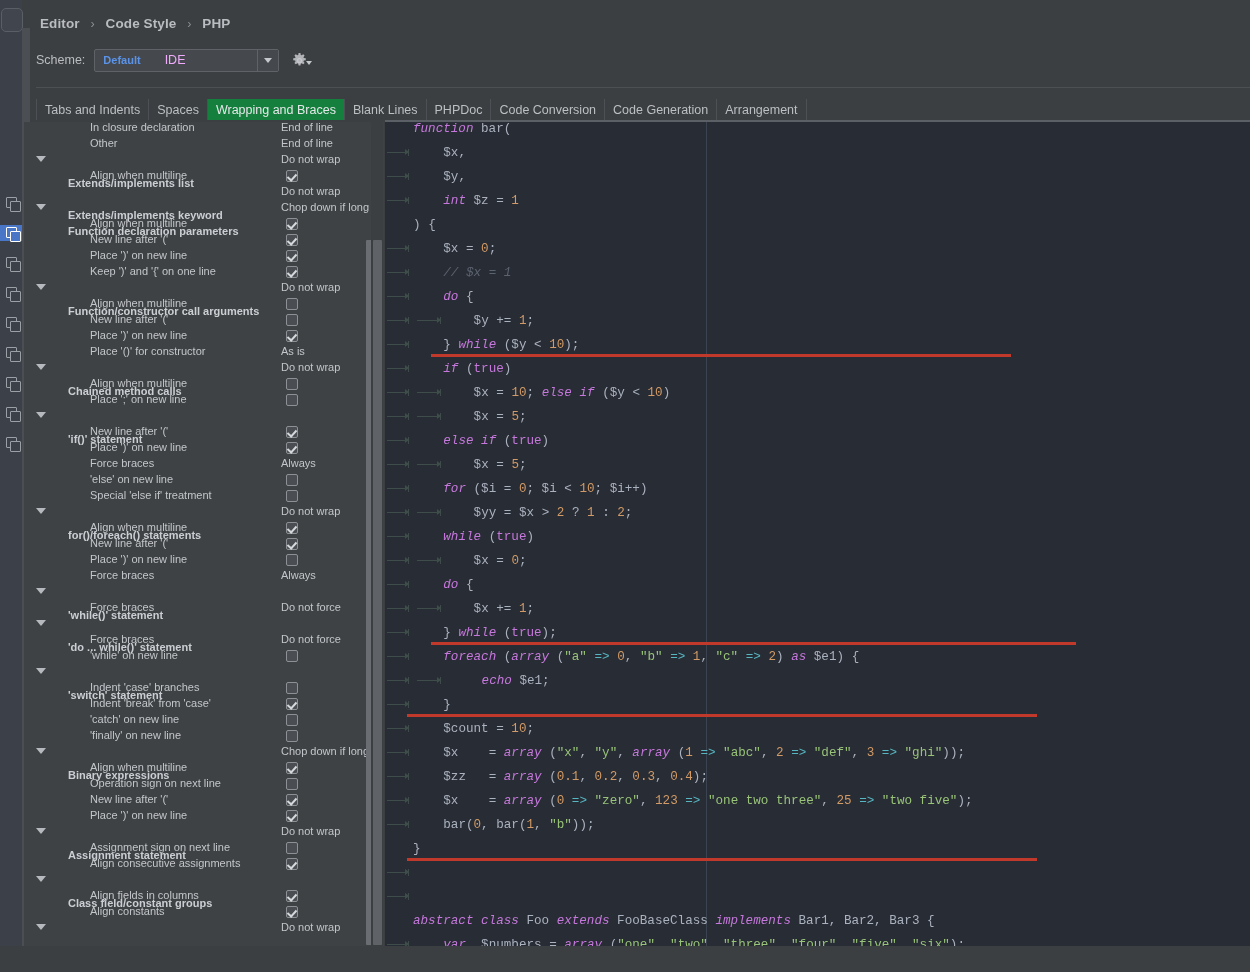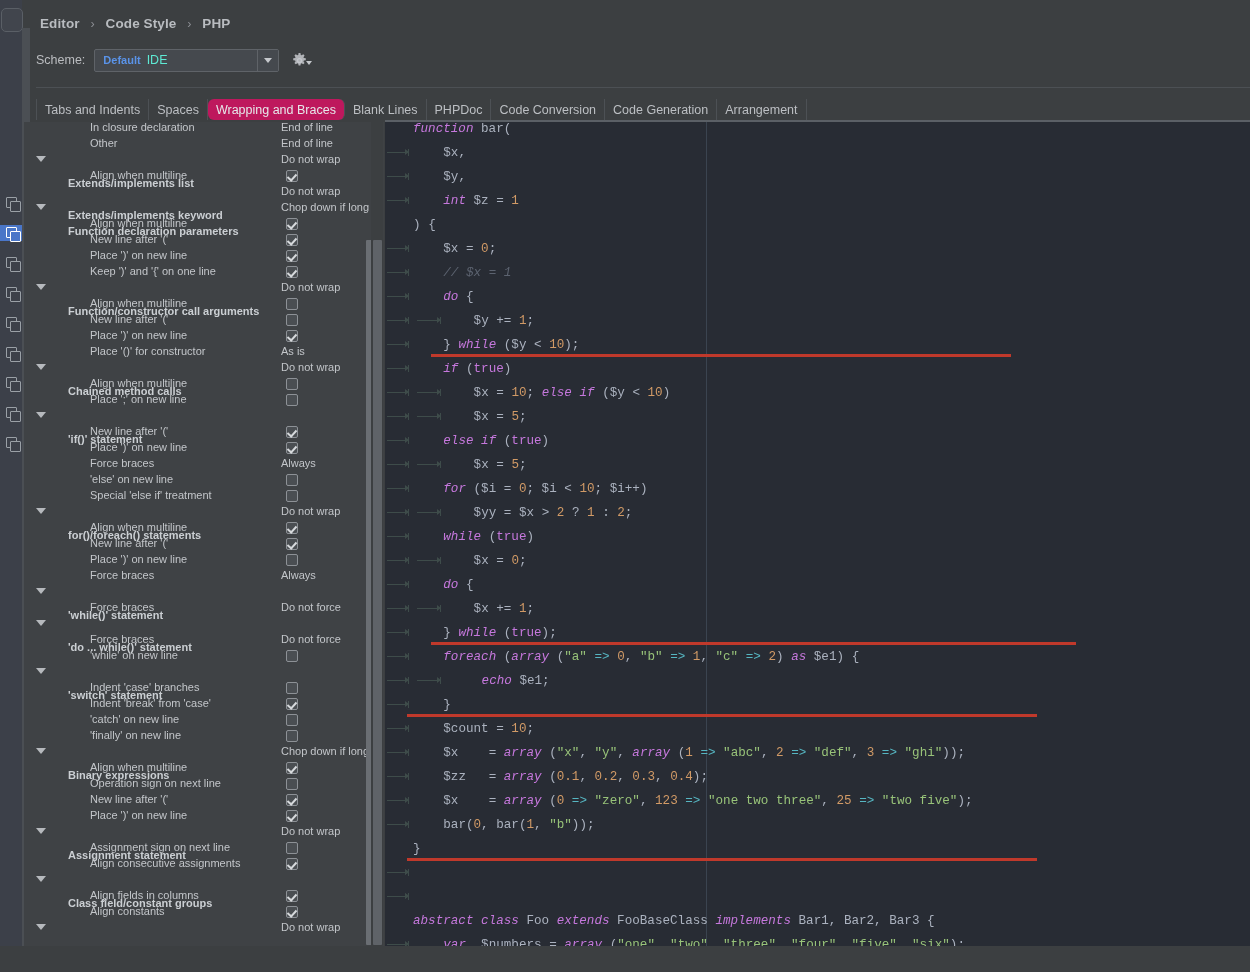--- a/index.html
+++ b/index.html
@@ -64,21 +64,21 @@
   }
   .scheme-label { font-size: 12.5px; color: #bbbdc0; margin-right: 9px; }
   .scheme-combo {
     width: 185px; height: 23px; background: #45494e;
     border: 1px solid #5f6368; border-radius: 2px;
     display: flex; align-items: center; position: relative;
   }
   .scheme-combo .val {
     font-size: 11px; font-weight: bold; color: #5a93e8; padding-left: 8px;
   }
-  .scheme-combo .sub { font-size: 12.5px; color: #5eead4; padding-left: 6px; }
+  .scheme-combo .sub { font-size: 12.5px; color: #f0abfc; padding-left: 24px; }
   .scheme-arrow {
     position: absolute; right: 0; top: 0; width: 21px; height: 21px;
     border-left: 1px solid #5f6368; background: #45494e;
     display:flex; align-items:center; justify-content:center;
   }
   .scheme-arrow i {
     width: 0; height: 0; border-left: 4.5px solid transparent;
     border-right: 4.5px solid transparent; border-top: 5px solid #c5c8cc;
     display:block;
   }
@@ -101,21 +101,21 @@
   
   .tabs {
     position: absolute; left: 36px; top: 99px; display: flex;
   }
   .tab {
     height: 21px; padding: 0 8px; font-size: 12.5px; color: #bcbfc3;
     background: #3c3f41; border-right: 1px solid #4d5155;
     display: flex; align-items: center; white-space: nowrap;
   }
   .tab:first-child { border-left: 1px solid #4d5155; }
-  .tab.active { background: #be185d; color: #e6e8ea; border-radius: 6px; }
+  .tab.active { background: #15803d; color: #e6e8ea; }
 
   
   .tree-panel {
     position: absolute; left: 24px; top: 122px; width: 360px; height: 824px;
     background: #3f4245; overflow: hidden;
   }
   .tree-rows { position: absolute; left: 0; top: -2px; width: 360px; }
   .row {
     height: 16px; position: relative; font-size: 11px; color: #c3c6ca;
     white-space: nowrap;

